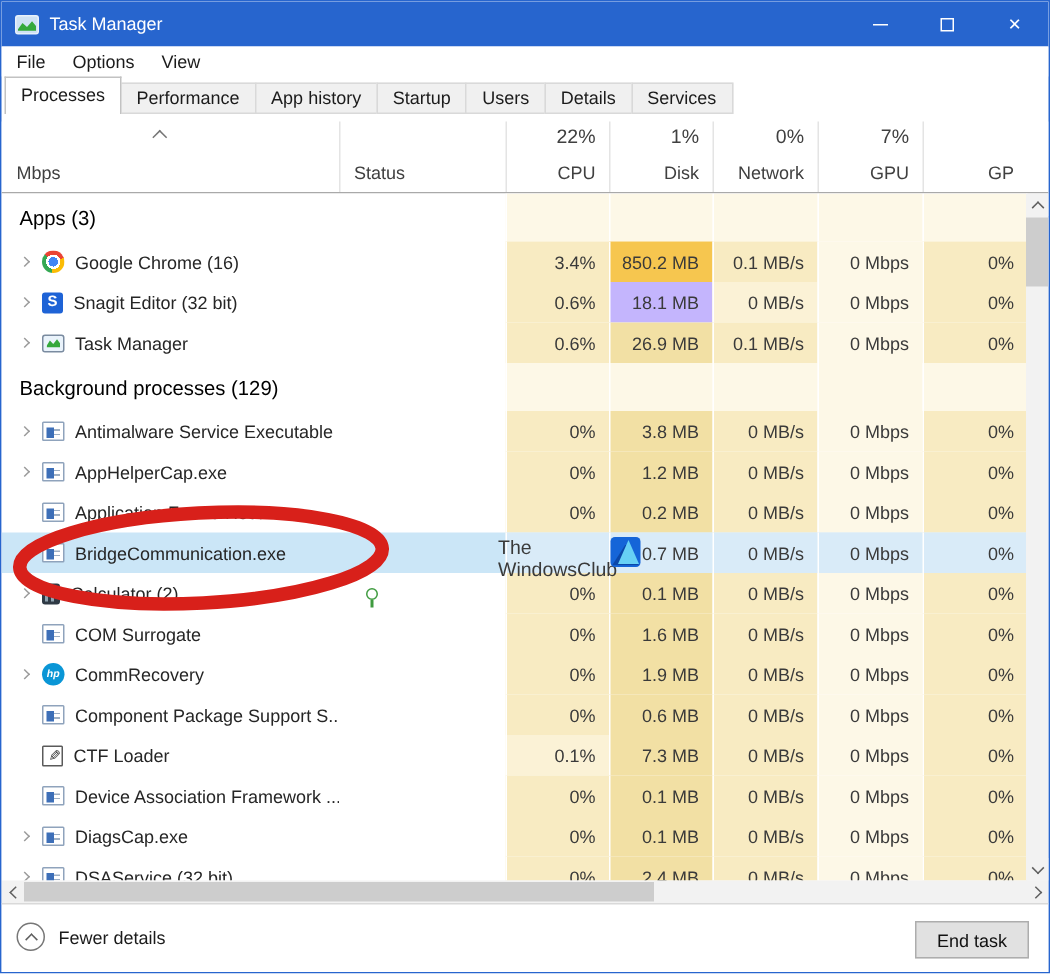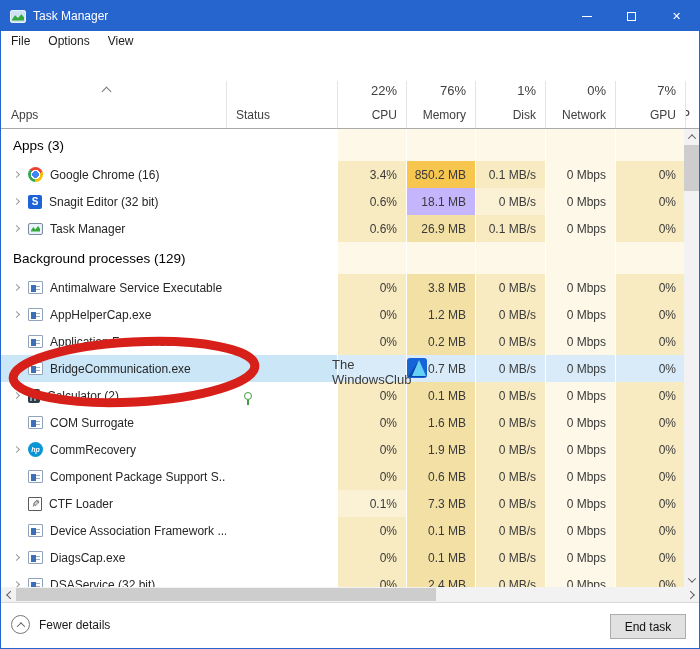--- a/index.html
+++ b/index.html
@@ -144,36 +144,41 @@
         </div>
     </div>
   </div>
 
   <div class="menubar">
     <span class="menu-item">File</span>
     <span class="menu-item">Options</span>
     <span class="menu-item">View</span>
   </div>
 
+  <div class="tabbar">
+    <span class="tab active">Processes</span>
+    <span class="tab">Performance</span>
+    <span class="tab">App history</span>
+    <span class="tab">Startup</span>
+    <span class="tab">Users</span>
+    <span class="tab">Details</span>
+    <span class="tab">Services</span>
+  </div>
 
   <div class="colheader">
     <div class="hcell h-name">
       <span class="sort-chevron"></span>
-      <span class="only-label">Apps</span>
+      <span class="only-label">Mbps</span>
     </div>
     <div class="hcell">
       <span class="only-label">Status</span>
     </div>
     <div class="hcell num">
       <span class="pct">22%</span>
       <span class="lbl">CPU</span>
-    </div>
-    <div class="hcell num">
-      <span class="pct">76%</span>
-      <span class="lbl">Memory</span>
     </div>
     <div class="hcell num">
       <span class="pct">1%</span>
       <span class="lbl">Disk</span>
     </div>
     <div class="hcell num">
       <span class="pct">0%</span>
       <span class="lbl">Network</span>
     </div>
     <div class="hcell num">

